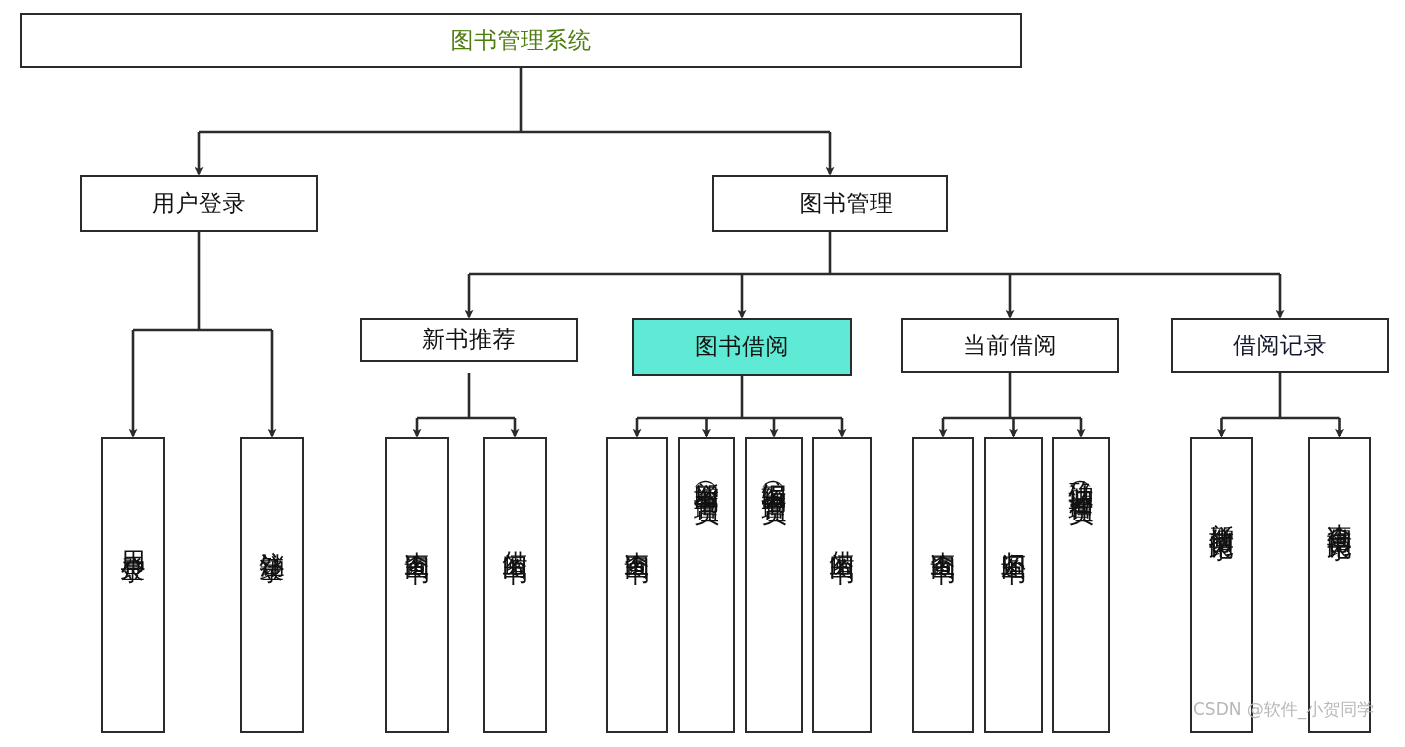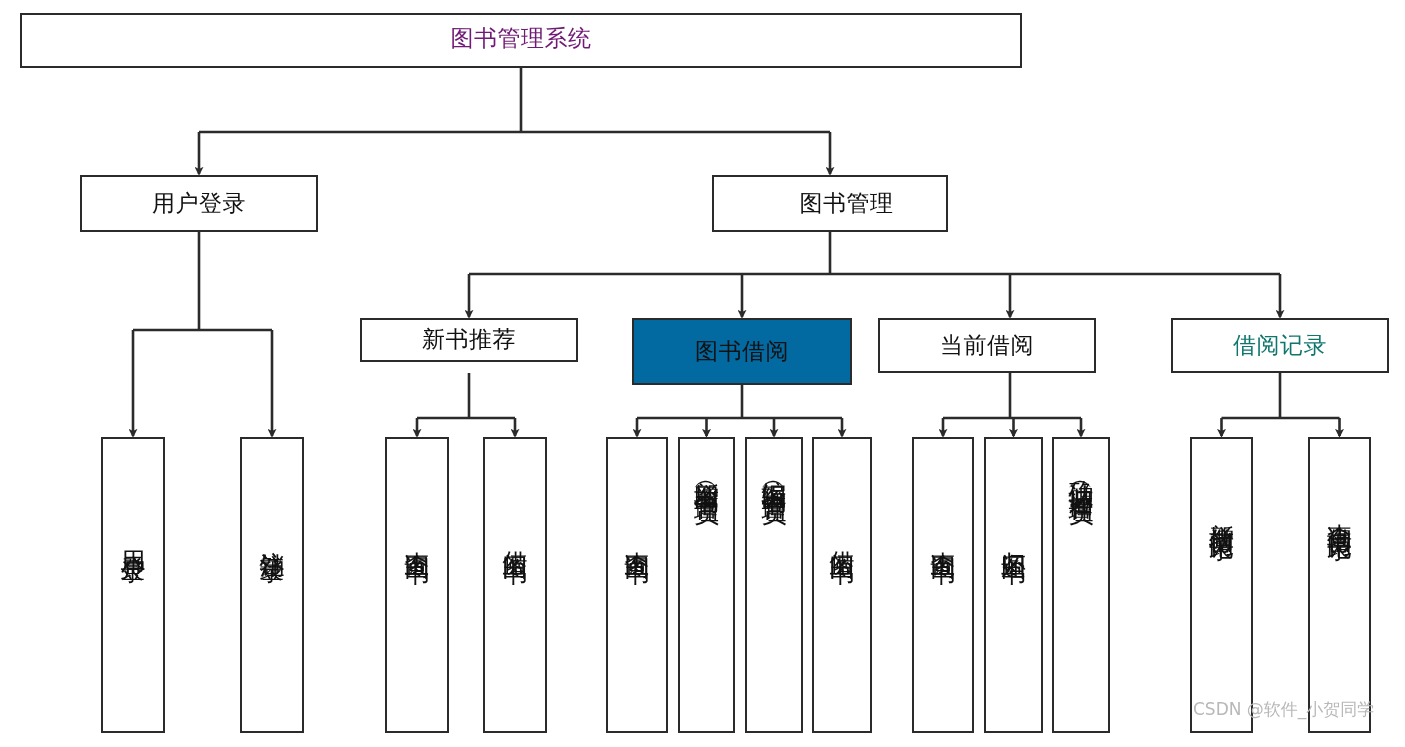--- a/index.html
+++ b/index.html
@@ -110,39 +110,39 @@
       <path d="M943,418 L943,436" stroke="#2b2b2b" stroke-width="2.6" fill="none" marker-end="url(#arrow)"></path>
       <path d="M1013.5,418 L1013.5,436" stroke="#2b2b2b" stroke-width="2.6" fill="none" marker-end="url(#arrow)"></path>
       <path d="M1081,418 L1081,436" stroke="#2b2b2b" stroke-width="2.6" fill="none" marker-end="url(#arrow)"></path>
       <path d="M1280,373 L1280,418" stroke="#2b2b2b" stroke-width="2.6" fill="none"></path>
       <path d="M1221.5,418 L1339.5,418" stroke="#2b2b2b" stroke-width="2.6" fill="none"></path>
       <path d="M1221.5,418 L1221.5,436" stroke="#2b2b2b" stroke-width="2.6" fill="none" marker-end="url(#arrow)"></path>
       <path d="M1339.5,418 L1339.5,436" stroke="#2b2b2b" stroke-width="2.6" fill="none" marker-end="url(#arrow)"></path>
     </svg>
   <div id="nodes">
       <div class="node horiz root" style="left: 20px; top: 13px; width: 1002px; height: 55px; border-color: rgb(43, 43, 43); background: rgb(255, 255, 255);">
-        <span class="label" style="color: #701a75; font-family: Liberation Mono, monospace;">图书管理系统</span>
+        <span class="label" style="color: #4d7c0f;">图书管理系统</span>
       </div>
       <div class="node horiz" style="left: 80px; top: 175px; width: 238px; height: 57px; border-color: rgb(43, 43, 43); background: rgb(255, 255, 255);">
         <span class="label" style="color: rgb(17, 17, 17);">用户登录</span>
       </div>
       <div class="node horiz" style="left: 712px; top: 175px; width: 236px; height: 57px; border-color: rgb(43, 43, 43); background: rgb(255, 255, 255); padding-left: 33px;">
         <span class="label" style="color: rgb(17, 17, 17);">图书管理</span>
       </div>
       <div class="node horiz" style="left: 360px; top: 318px; width: 218px; height: 44px; border-color: rgb(43, 43, 43); background: rgb(255, 255, 255);">
         <span class="label" style="color: rgb(17, 17, 17);">新书推荐</span>
       </div>
-      <div class="node horiz" style="left: 632px; top: 318px; width: 220px; height: 67px; border-color: rgb(43, 43, 43); background: #0369a1;">
+      <div class="node horiz" style="left: 632px; top: 318px; width: 220px; height: 58px; border-color: rgb(43, 43, 43); background: #5eead4;">
         <span class="label" style="color: rgb(17, 17, 17);">图书借阅</span>
       </div>
-      <div class="node horiz" style="left: 878px; top: 318px; width: 218px; height: 55px; border-color: rgb(43, 43, 43); background: rgb(255, 255, 255);">
+      <div class="node horiz" style="left: 901px; top: 318px; width: 218px; height: 55px; border-color: rgb(43, 43, 43); background: rgb(255, 255, 255);">
         <span class="label" style="color: rgb(17, 17, 17);">当前借阅</span>
       </div>
       <div class="node horiz" style="left: 1171px; top: 318px; width: 218px; height: 55px; border-color: rgb(43, 43, 43); background: rgb(255, 255, 255);">
-        <span class="label" style="color: #0f766e;">借阅记录</span>
+        <span class="label" style="color: #0f172a;">借阅记录</span>
       </div>
       <div class="node vert" style="left: 101px; top: 437px; width: 64px; height: 296px; border-color: rgb(43, 43, 43); background: rgb(255, 255, 255);">
         <span class="label" style="color: rgb(17, 17, 17); margin-top: 92px;">用户登录</span>
       </div>
       <div class="node vert" style="left: 240px; top: 437px; width: 64px; height: 296px; border-color: rgb(43, 43, 43); background: rgb(255, 255, 255);">
         <span class="label" style="color: rgb(17, 17, 17); margin-top: 92px;">注销登录</span>
       </div>
       <div class="node vert" style="left: 385px; top: 437px; width: 64px; height: 296px; border-color: rgb(43, 43, 43); background: rgb(255, 255, 255);">
         <span class="label" style="color: rgb(17, 17, 17); margin-top: 92px;">查询图书</span>
       </div>

